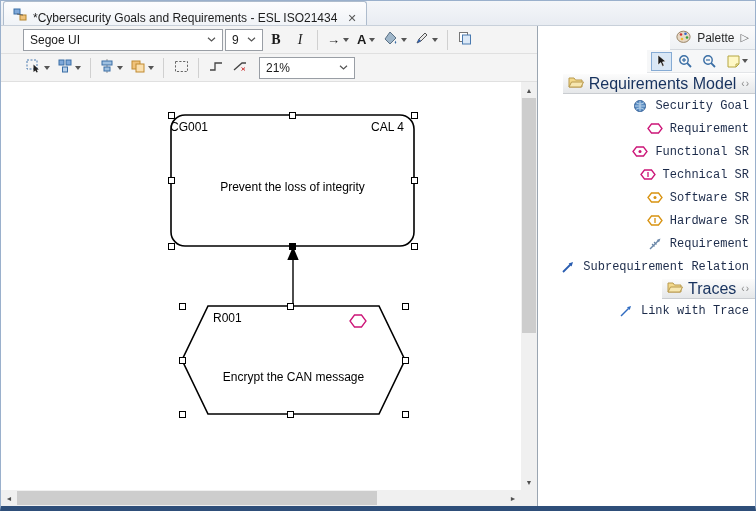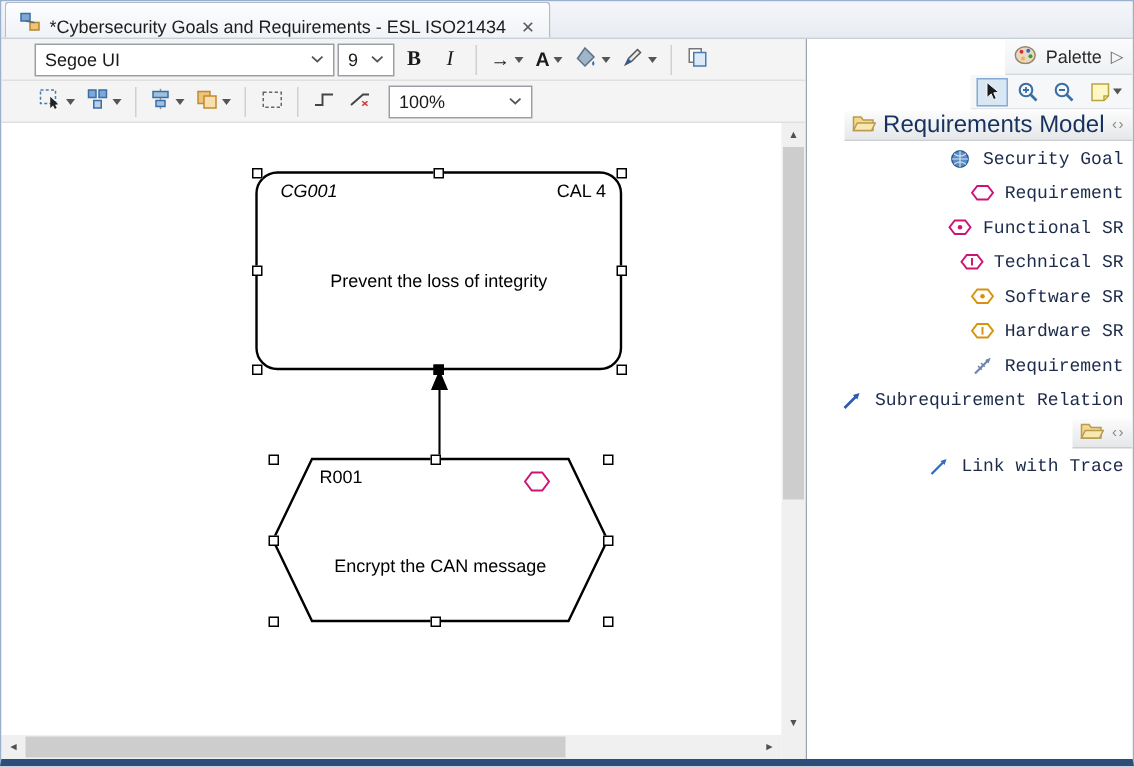--- a/index.html
+++ b/index.html
@@ -211,39 +211,39 @@
         <div class="tbtn">
           <span>
             <svg width="14" height="12">
                 <polyline points="1,10 9,3 13,3" fill="none" stroke="#444" stroke-width="1.3"></polyline>
                 <line x1="8.5" y1="7.5" x2="12" y2="10.5" stroke="#c33"></line>
                 <line x1="12" y1="7.5" x2="8.5" y2="10.5" stroke="#c33"></line>
               </svg>
           </span>
         </div>
         <div class="combo" style="width:96px; margin-left:6px;">
-          <span class="val">100%</span>
+          <span class="val">21%</span>
           <svg width="9" height="5" viewBox="0 0 9 5">
               <polyline points="1,0.8 4.5,4 8,0.8" fill="none" stroke="#555" stroke-width="1.2"></polyline>
             </svg>
         </div>
       </div>
 
       <div class="canvas-row">
         <div class="canvas">
 
           <svg class="shape-layer" width="520" height="408">
             <rect x="170" y="33" width="243" height="131" rx="14" fill="#ffffff" stroke="#000000" stroke-width="1.6"></rect>
             <line x1="292" y1="224" x2="292" y2="177" stroke="#000000" stroke-width="1.4"></line>
             <polygon points="292,164.5 286.3,178 297.7,178" fill="#000000"></polygon>
             <polygon points="207,224 378,224 404,278 378,332 207,332 181,278" fill="#ffffff" stroke="#000000" stroke-width="1.6"></polygon>
             <polygon points="349,239 353.5,233 360.5,233 365,239 360.5,245 353.5,245" fill="none" stroke="#cc1477" stroke-width="1.3"></polygon>
           </svg>
 
-          <div class="node-label" style="left:186px; top:38px;font-style:italic;">CG001</div>
+          <div class="node-label" style="left:169px; top:38px;">CG001</div>
           <div class="node-label" style="right:117px; top:38px;">CAL 4</div>
           <div class="node-label center" style="left:170px; top:98px; width:243px;">Prevent the loss of integrity</div>
 
           <div class="node-label" style="left:212px; top:229px;">R001</div>
           <div class="node-label center" style="left:181px; top:288px; width:223px;">Encrypt the CAN message</div>
 
           <div class="handle" style="left:167px; top:30px;"></div>
           <div class="handle" style="left:288px; top:30px;"></div>
           <div class="handle" style="left:410px; top:30px;"></div>
           <div class="handle" style="left:167px; top:95px;"></div>
@@ -417,20 +417,21 @@
         <span class="pal-item-label">Subrequirement Relation</span>
       </div>
 
       <div class="drawer">
         <span>
           <svg width="16" height="12">
               <path d="M1 11 L1 2 L6 2 L7.5 4 L14 4 L14 11 Z" fill="#f3d98b" stroke="#b99a4e"></path>
               <path d="M1 11 L3.5 6 L15.5 6 L13 11 Z" fill="#f7e7b0" stroke="#b99a4e"></path>
             </svg>
         </span>
+        <span class="drawer-label">Traces</span>
         <span class="drawer-pin">‹›</span>
       </div>
 
       <div class="pal-item">
         <span class="pal-ic">
           <svg width="14" height="14">
               <line x1="2" y1="12" x2="9.5" y2="4.5" stroke="#2f6bc0" stroke-width="1.5"></line>
               <polygon points="12,2 8,3.3 10.7,6" fill="#2f6bc0"></polygon>
             </svg>
         </span>

